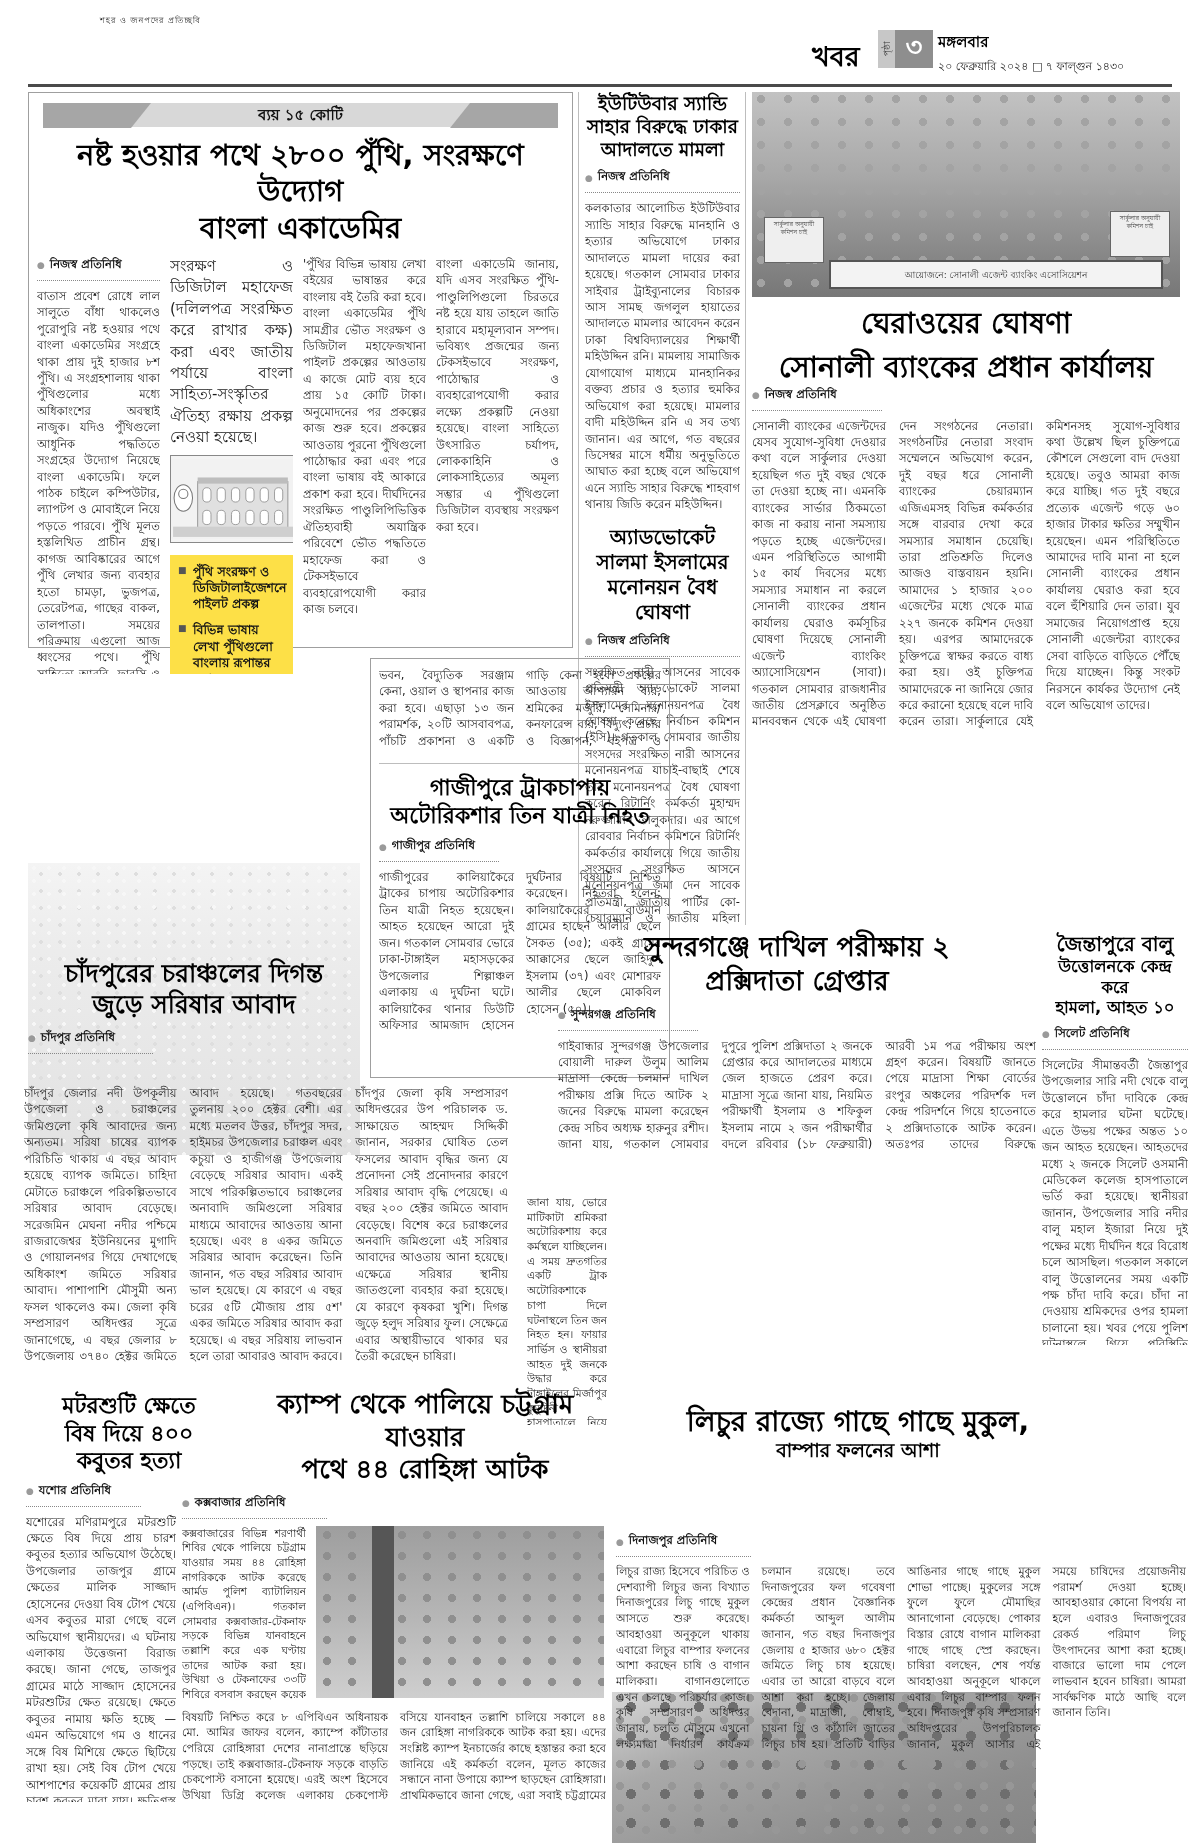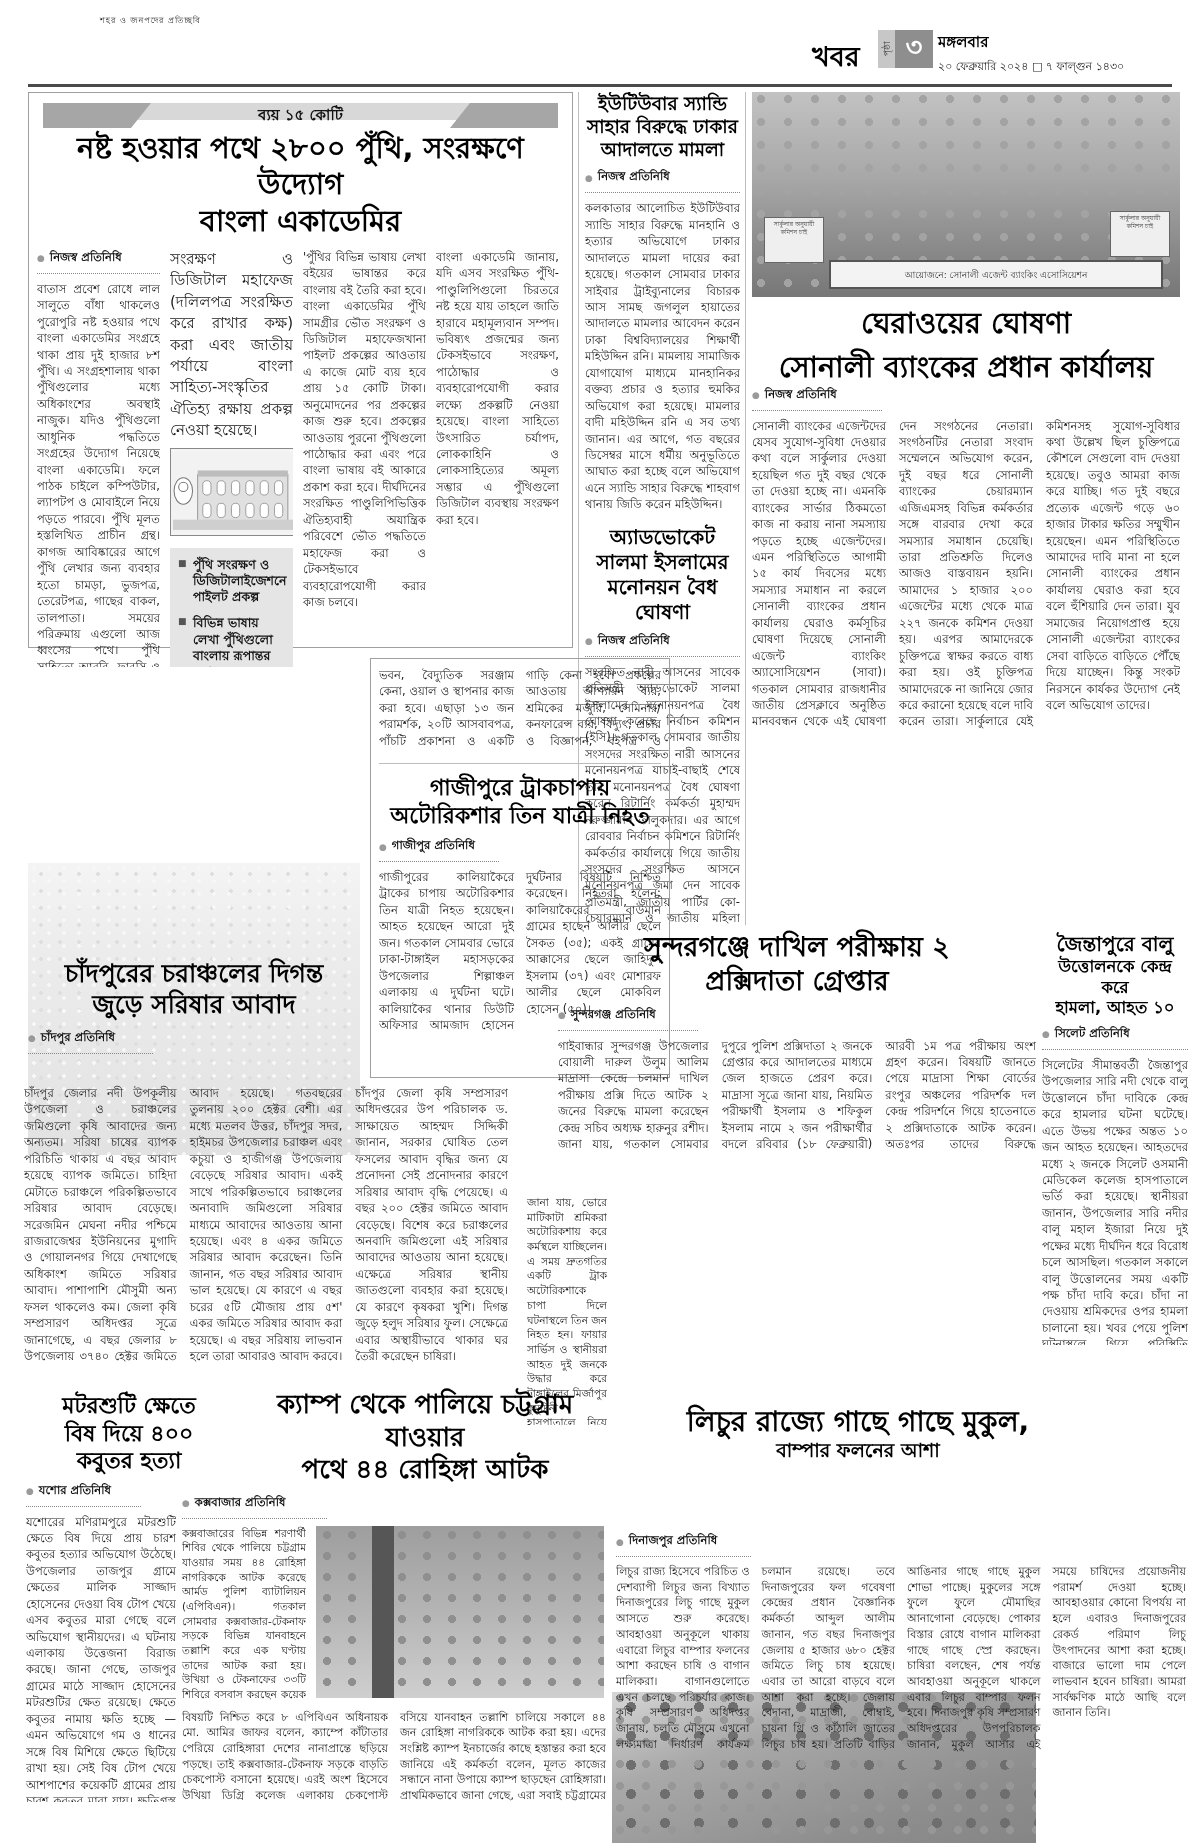--- a/index.html
+++ b/index.html
@@ -13,38 +13,38 @@
   .khobor{font-size:27px;font-weight:800;color:#000;}
   .pagebox{display:flex;align-items:stretch;height:38px;}
   .pstrip{writing-mode:vertical-rl;transform:rotate(180deg);font-size:9px;background:#c7c7c7;color:#333;
           padding:2px 1px;display:flex;align-items:center;justify-content:center;}
   .pnum{width:38px;background:#8e8e8e;color:#fff;font-size:26px;font-weight:800;
         display:flex;align-items:center;justify-content:center;}
   .day{font-size:15px;font-weight:800;color:#000;}
   .dateline{font-size:11px;color:#222;margin-top:3px;}
   .hrule{background:#4a4a4a;height:3px;}
   
-  .kicker{position:relative;background:#d8d8d8;height:17px;line-height:25px;text-align:center;
+  .kicker{position:relative;background:#d8d8d8;height:24px;line-height:25px;text-align:center;
           font-weight:700;font-size:15px;color:#111;margin:2px 6px 10px 6px;}
   .kicker::before{content:"";position:absolute;left:0;top:0;width:108px;height:25px;background:#a6a6a6;
           clip-path:polygon(0 0,100% 0,calc(100% - 20px) 100%,0 100%);}
   .kicker::after{content:"";position:absolute;right:0;top:0;width:108px;height:25px;background:#a6a6a6;
           clip-path:polygon(20px 0,100% 0,100% 100%,0 100%);}
   .hl{font-weight:800;text-align:center;line-height:1.25;color:#000;}
   .byline{display:flex;align-items:center;gap:5px;font-size:11.5px;font-weight:700;color:#111;
           border-bottom:1px dotted #888;padding-bottom:5px;margin-bottom:7px;}
   .byline .dot{color:#9a9a9a;font-size:9px;}
   .bt{font-size:11.5px;line-height:1.43;text-align:justify;color:#1b1b1b;}
   .c2{column-count:2;column-gap:12px;}
   .c3{column-count:3;column-gap:13px;}
   .c4{column-count:4;column-gap:12px;}
   .boxed{border:1px solid #9f9f9f;}
   .vrule{width:1px;background:#bdbdbd;}
   
-  .bbox{background:#e5e5e5;padding:9px 8px;margin-top:8px;}
+  .bbox{background:#fde047;padding:9px 8px;margin-top:8px;}
   .bbox li{list-style:none;font-size:12.5px;font-weight:700;line-height:1.3;margin:0 0 10px 0;position:relative;padding-left:15px;}
   .bbox li::before{content:"■";position:absolute;left:0;top:1px;font-size:9px;color:#555;}
   .bbox ul{margin:0;padding:0;}
   
   .photo{position:relative;background:#b0b0b0;}
   .ph-crowd{background:
       repeating-radial-gradient(circle at 9px 7px,#a3a3a3 0 4px,rgba(0,0,0,0) 4px 100%),
       linear-gradient(180deg,#c2c2c2 0%,#a9a9a9 40%,#8b8b8b 75%,#777 100%);
       background-size:27px 23px,100% 100%;}
   .banner{position:absolute;left:18%;right:4%;bottom:8px;background:#f3f3f3;border:2px solid #555;

